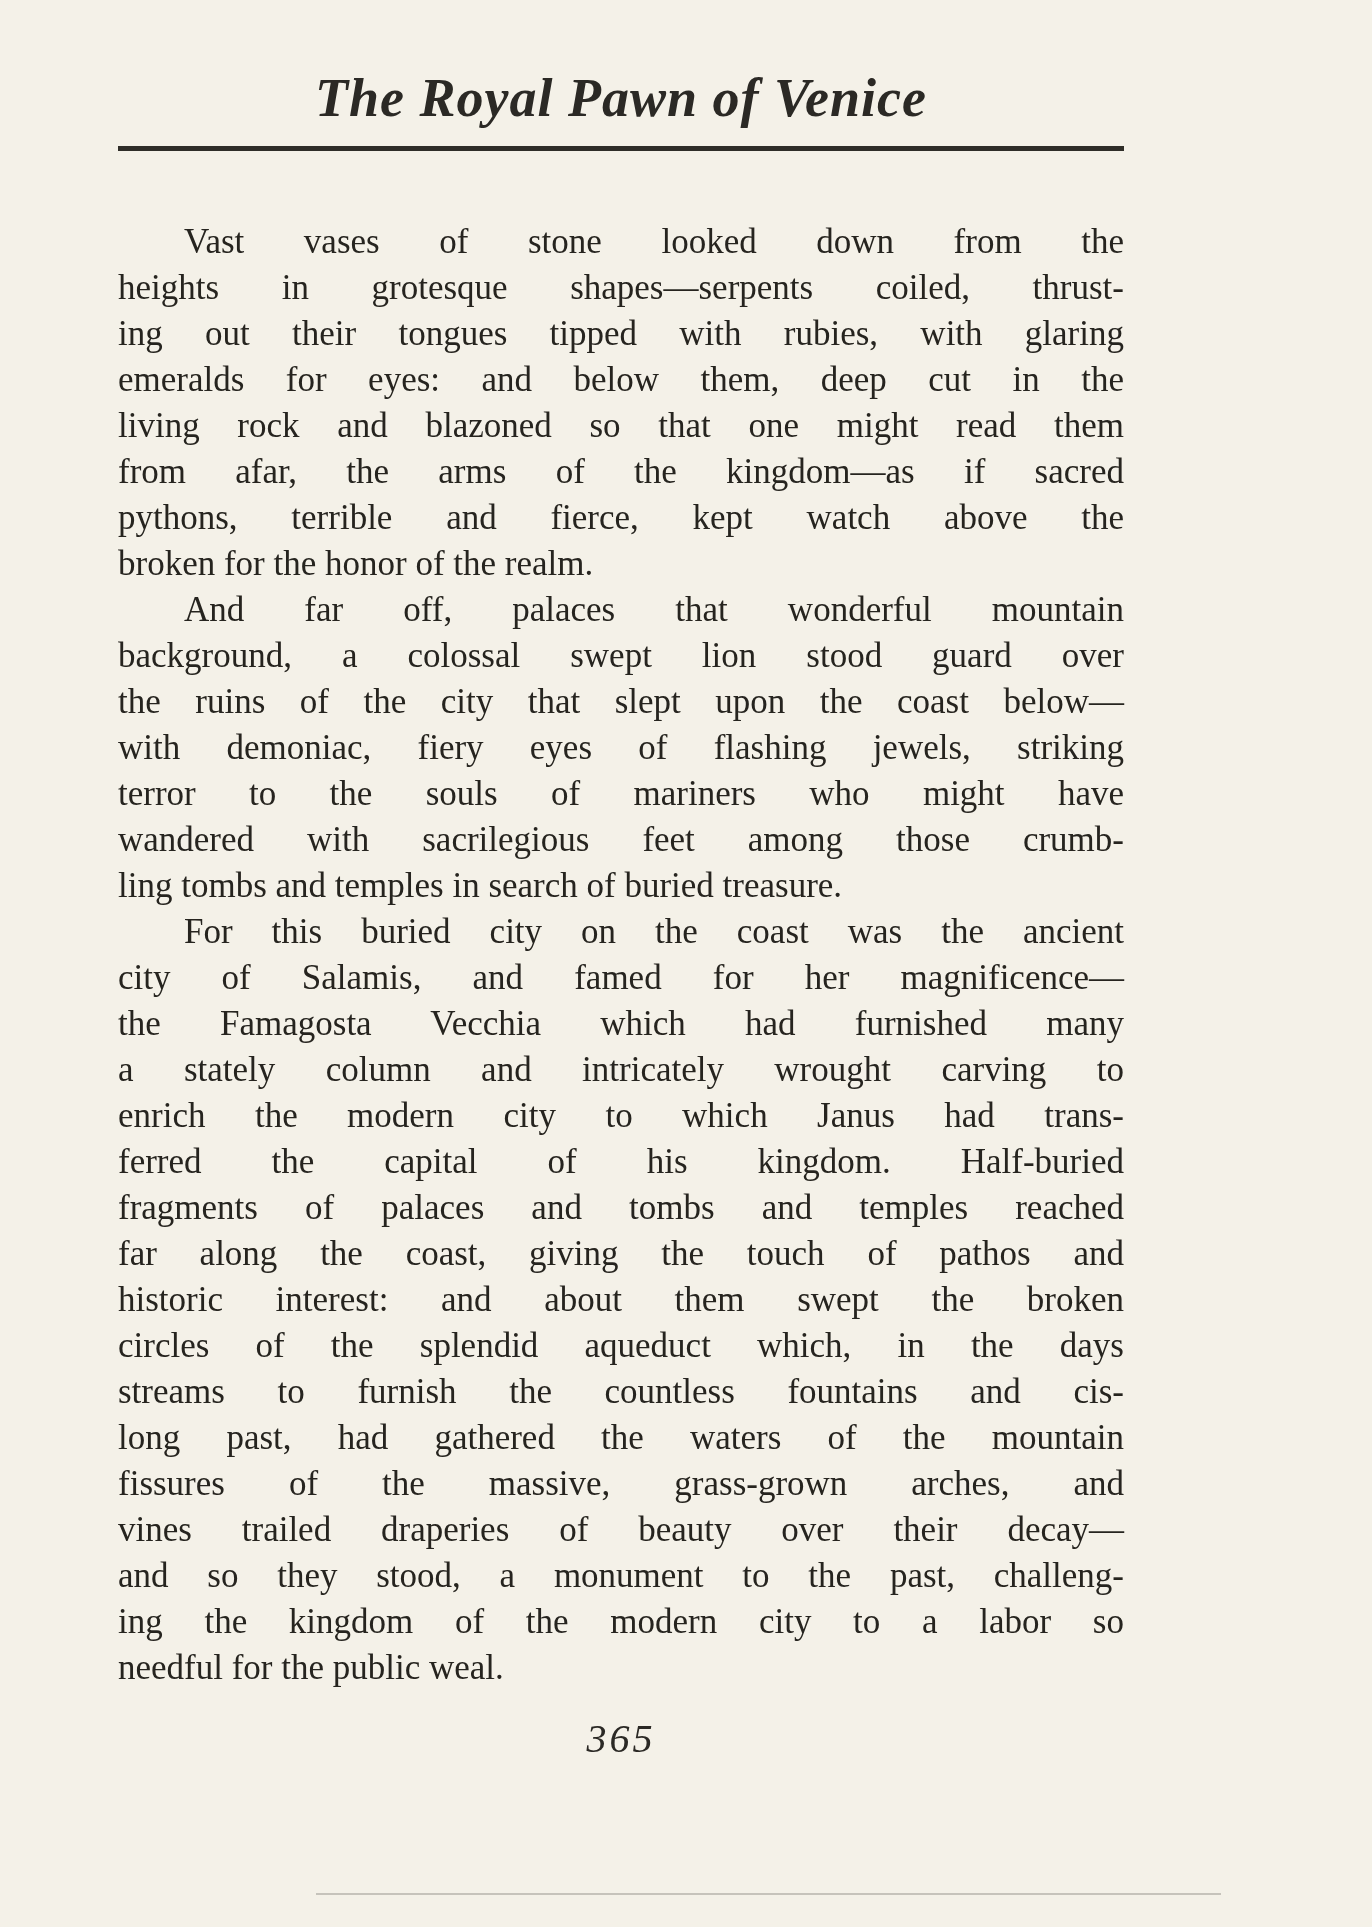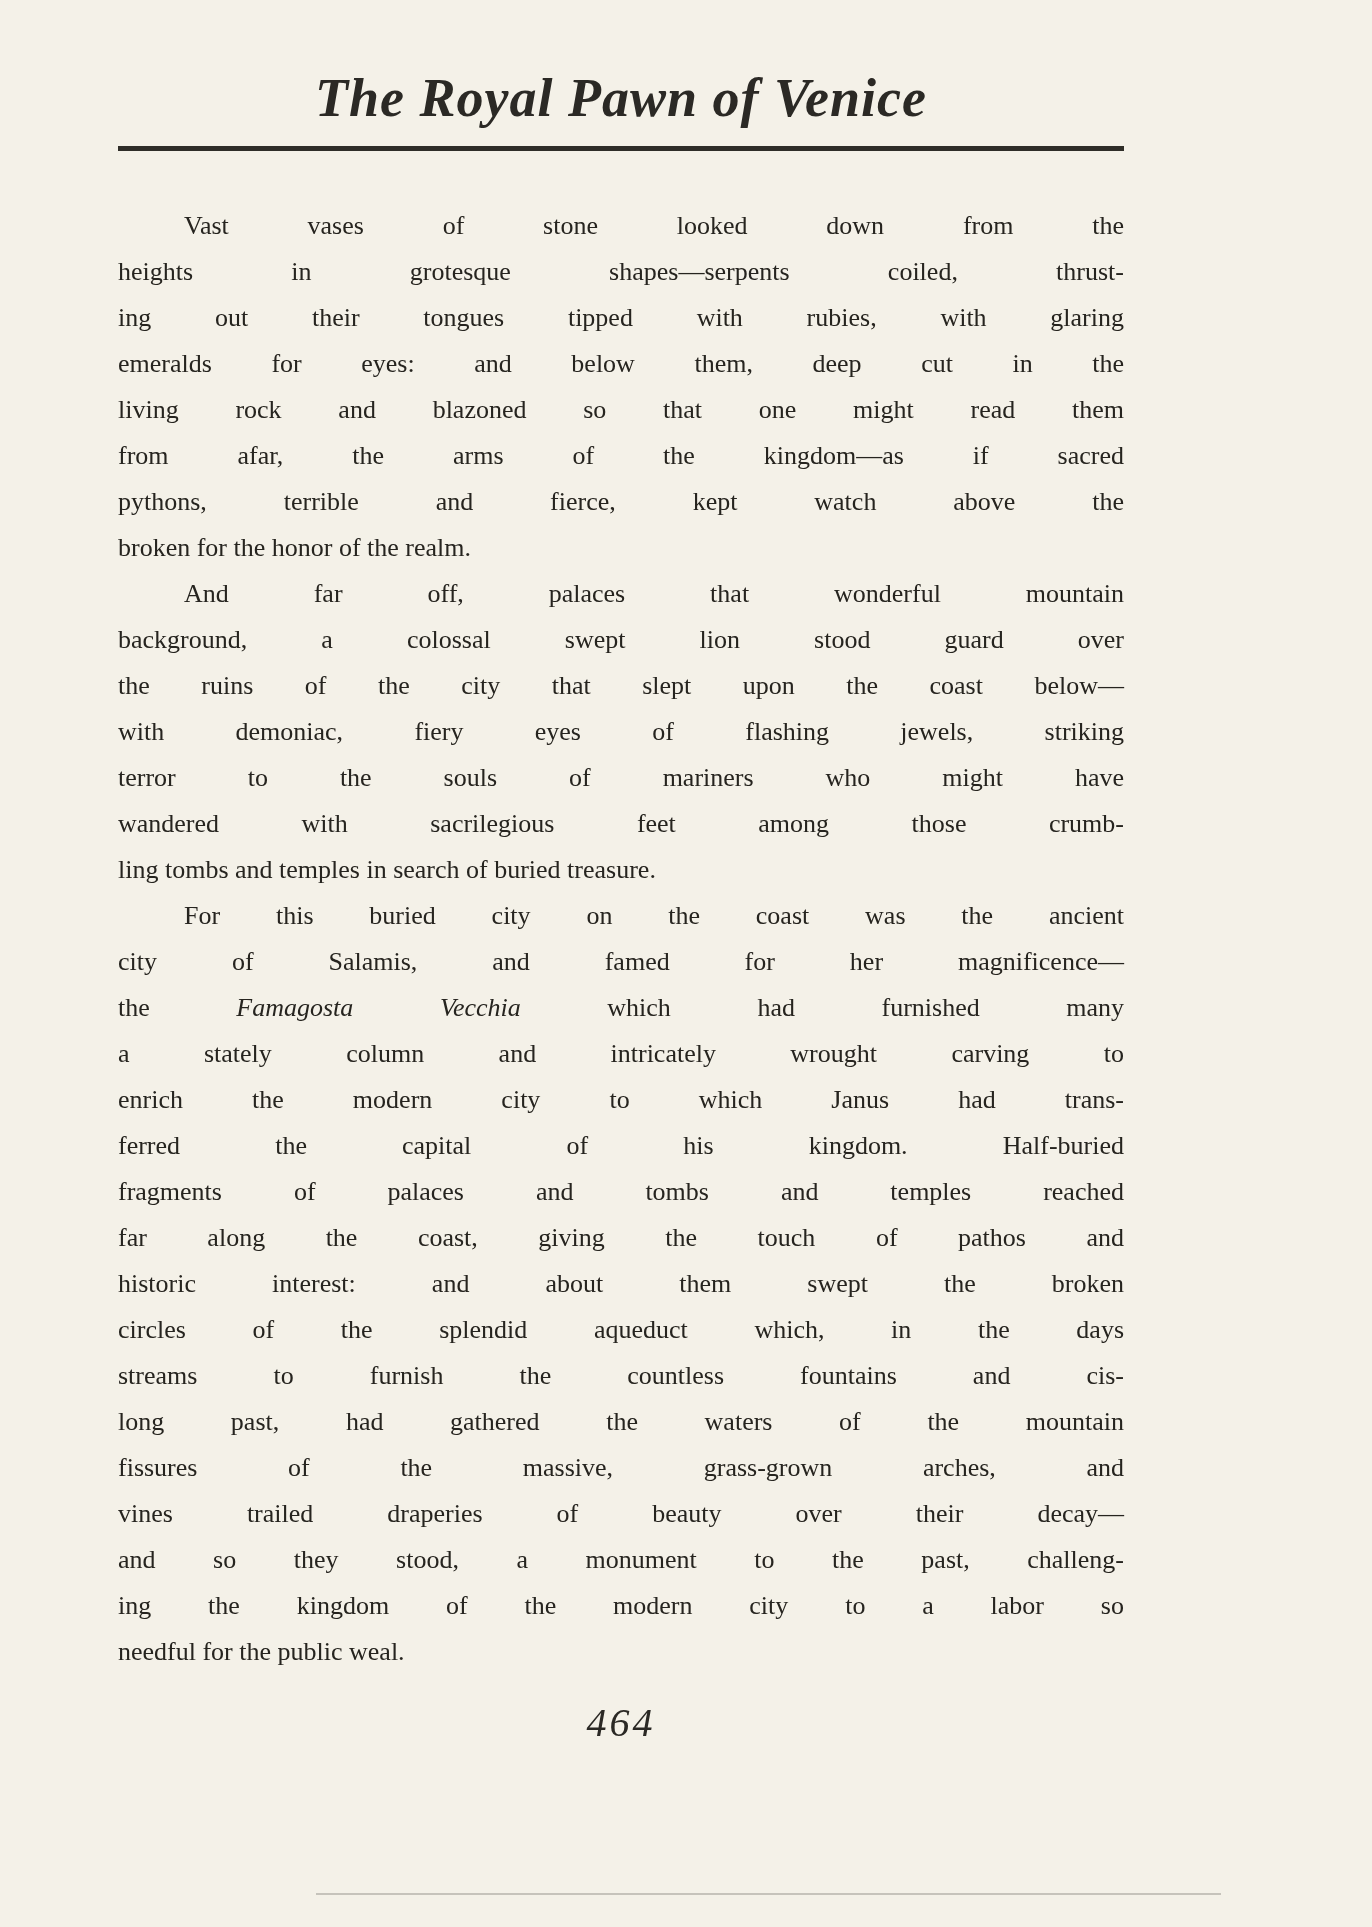--- a/index.html
+++ b/index.html
@@ -37,33 +37,33 @@
     line-height: 64px;
     letter-spacing: 1px;
     color: #2b2925;
   }
   .rule {
     height: 5px;
     background: #2f2d28;
     margin-top: 16px;
   }
   main.body-text {
-    margin-top: 52px;
-    font-size: 26px;
+    margin-top: 68px;
+    font-size: 35px;
     line-height: 46px;
   }
   .paragraph { margin: 0; }
   .line {
     text-align: justify;
     text-align-last: justify;
     white-space: normal;
   }
   .line.indent { padding-left: 66px; }
   .line.last { text-align-last: left; }
-  .em { font-style: italic; }
+  .em { }
   .folio {
     text-align: center;
     font-style: italic;
     font-size: 40px;
     letter-spacing: 3px;
     margin-top: 24px;
     color: #2b2925;
   }
   .scan-line {
     position: absolute;
@@ -118,17 +118,17 @@
           <div class="line"><span>streams to furnish the countless fountains and cis-</span></div>
           <div class="line"><span>long past, had gathered the waters of the mountain</span></div>
           <div class="line"><span>fissures of the massive, grass-grown arches, and</span></div>
           <div class="line"><span>vines trailed draperies of beauty over their decay—</span></div>
           <div class="line"><span>and so they stood, a monument to the past, challeng-</span></div>
           <div class="line"><span>ing the kingdom of the modern city to a labor so</span></div>
           <div class="line last"><span>needful for the public weal.</span></div>
         </div>
       </main>
 
-    <div class="folio">464</div>
+    <div class="folio">365</div>
   </div>
 
   <div class="scan-line"></div>
 </div>
 
 </body></html>

